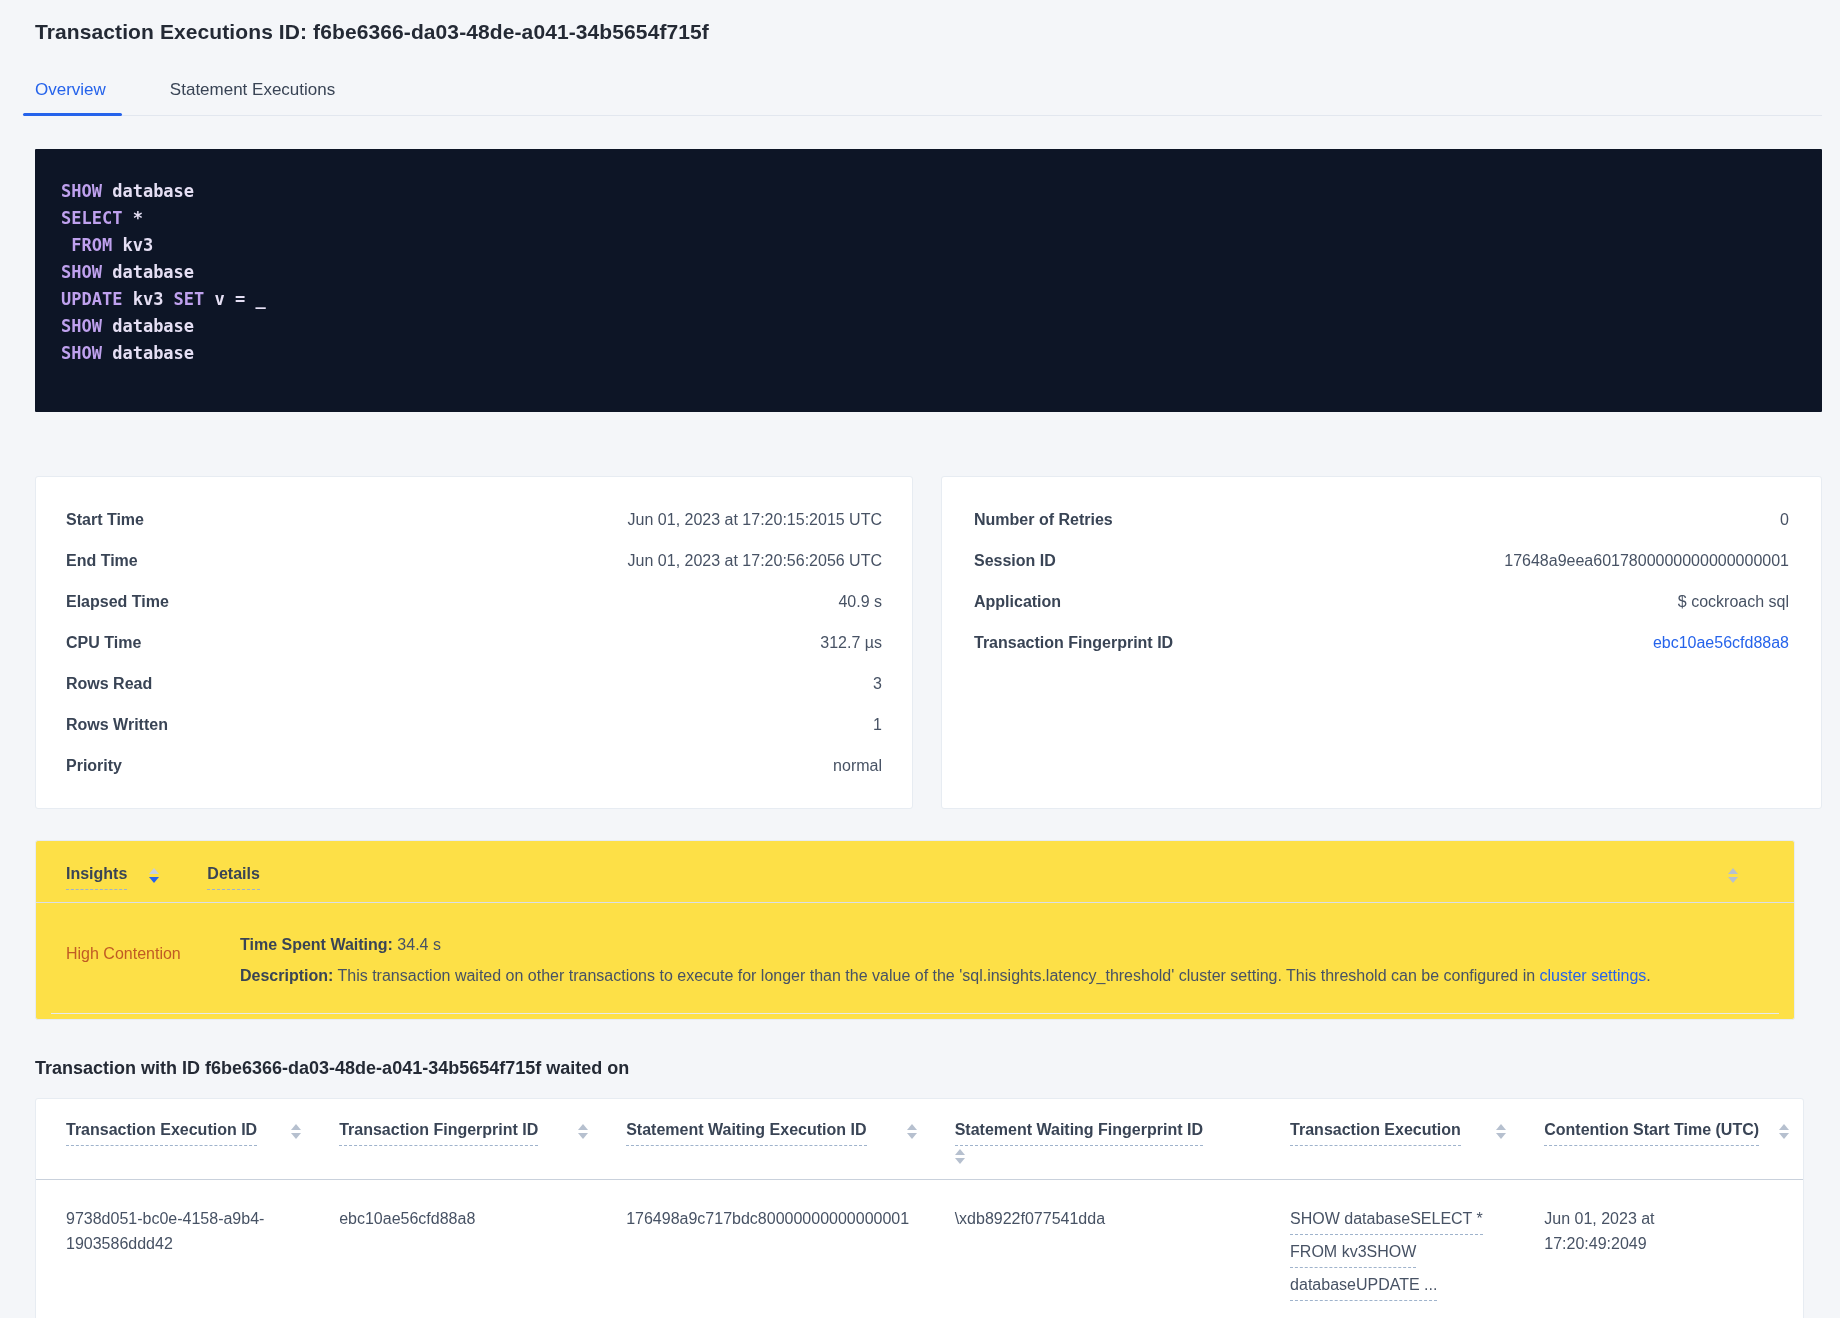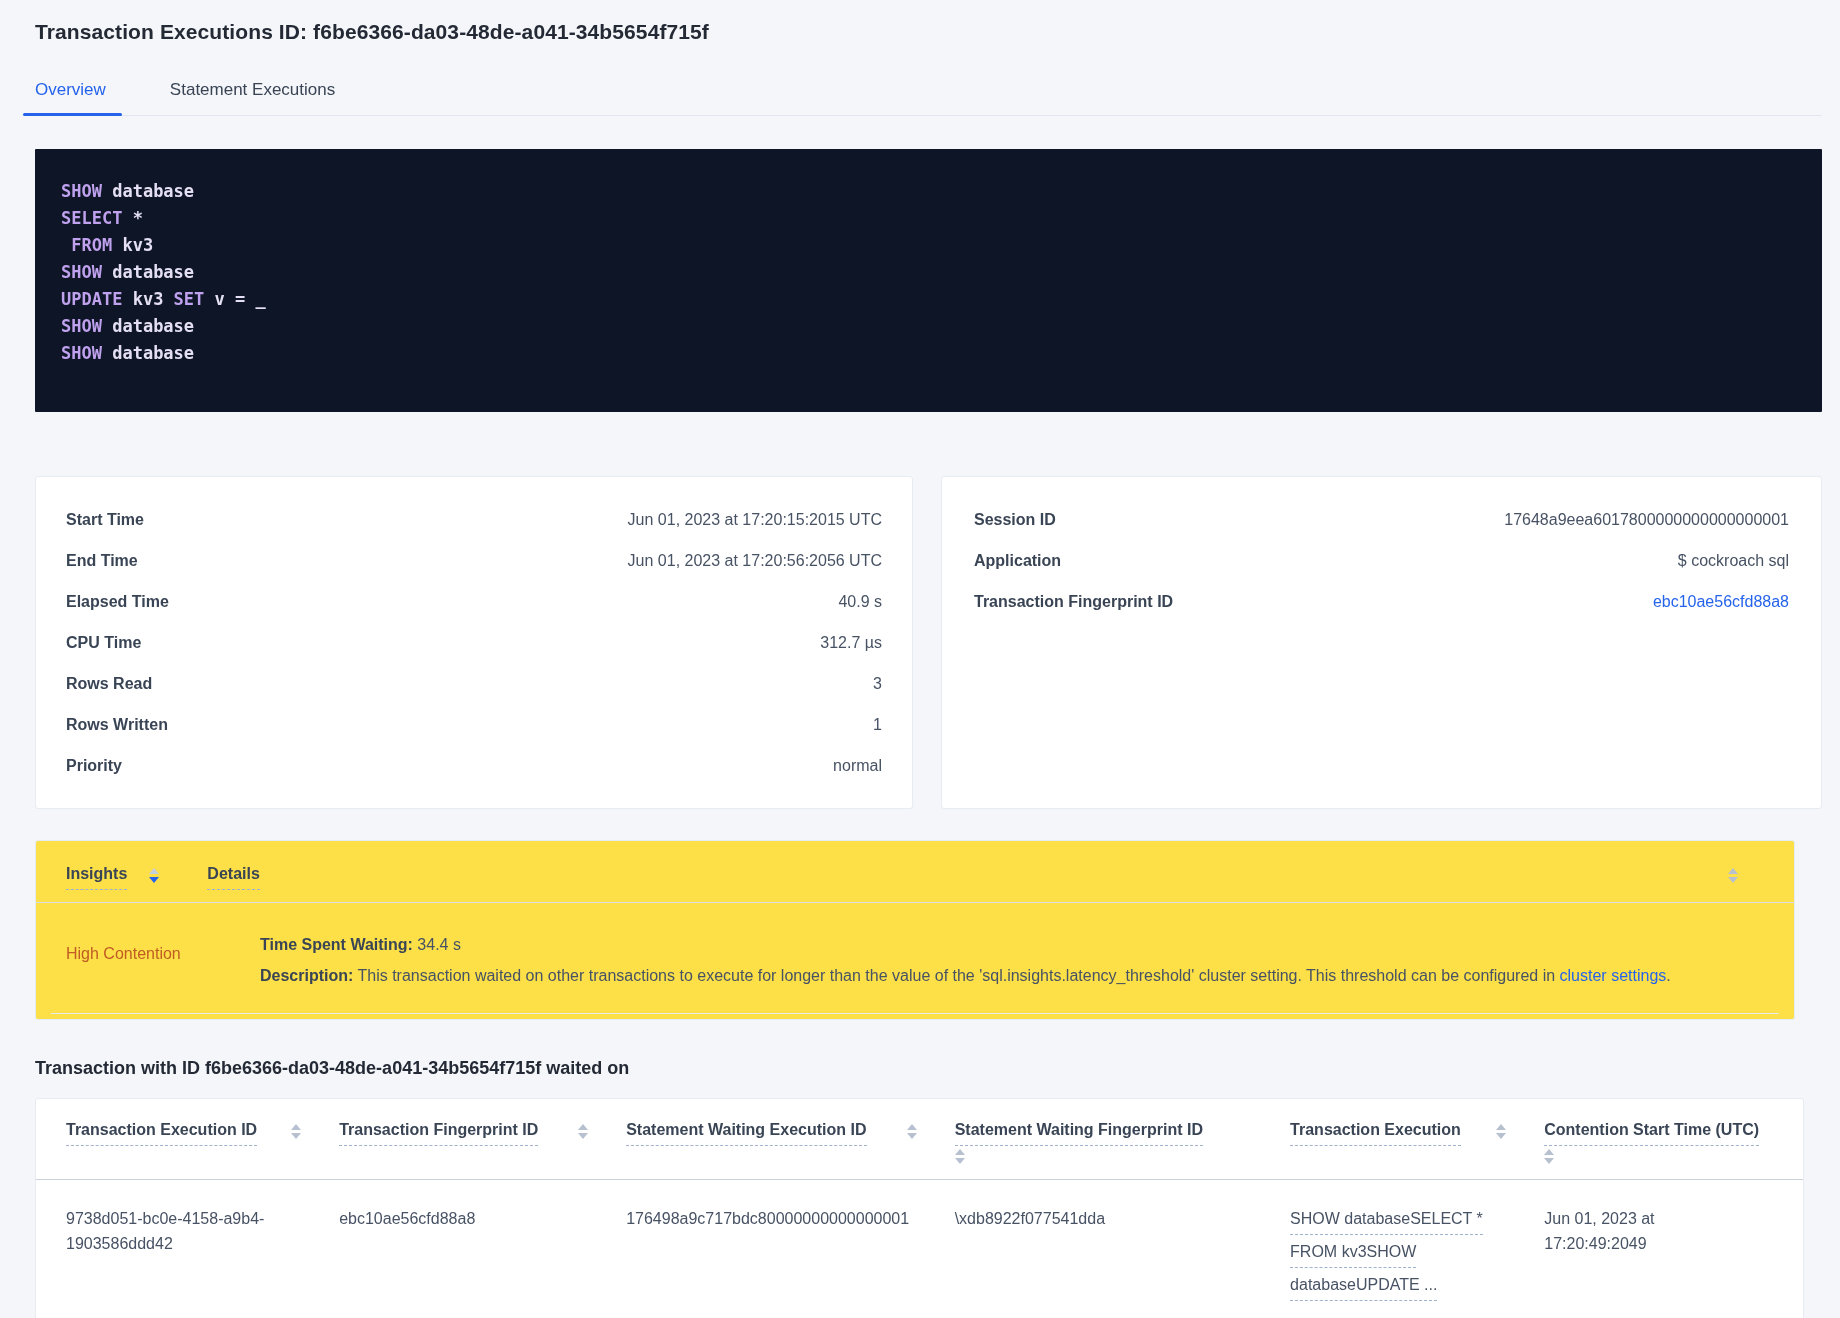--- a/index.html
+++ b/index.html
@@ -72,21 +72,21 @@
   }
   .hdr-label {
     font-size: 16px; font-weight: 700; color: #394455;
     border-bottom: 1px dashed #9fb3cc; padding-bottom: 6px; cursor: pointer;
     white-space: nowrap;
   }
   .ins-header .gap-sort { margin-left: 22px; margin-top: 3px; }
   .ins-header .details-h { margin-left: 48px; }
   .ins-header .right-sort { margin-left: auto; margin-top: 3px; }
   .ins-divider { border-bottom: 1px solid #d9dfe9; margin: 12px 0 0; }
-  .ins-row { display: flex; padding: 26px 30px 0; gap: 20px; }
+  .ins-row { display: flex; padding: 26px 30px 0; }
   .insight-badge {
     width: 174px; flex: none; color: #c05b24; font-size: 16px; padding-top: 16px;
   }
   .details-cell { font-size: 16px; color: #475264; line-height: 31px; }
   .details-cell b { color: #394455; }
   .ins-bottom-divider { border-bottom: 1px solid #e5eaf1; margin: 22px 15px 0; }
 
   
   .waited-heading {
     position: absolute; left: 35px; top: 1058px;
@@ -98,21 +98,21 @@
     overflow: hidden;
   }
   .t-header {
     display: flex; padding: 22px 8px 0 30px;
     border-bottom: 1px solid #c9d1dc;
   }
   .t-hcell {
     display: flex; justify-content: space-between; align-items: flex-start;
     padding-right: 38px; padding-bottom: 15px;
   }
-  .t-hcell:last-child { padding-right: 6px; flex-direction: column; }
+  .t-hcell:last-child { padding-right: 6px; }
   .t-hcell .sort-icon { margin-top: 3px; }
   .c1 { width: 15.8%; } .c2 { width: 16.6%; } .c3 { width: 19.0%; gap: 26px; }
   .c4 { width: 19.4%; flex-direction: column; } .c5 { width: 14.7%; } .c6 { width: 14.5%; }
   .t-row {
     display: flex; padding: 26px 8px 24px 30px;
     border-bottom: 1px solid #e5eaf1;
   }
   .t-cell { font-size: 16px; color: #475264; line-height: 25px; padding-right: 38px; word-break: break-word; }
   .txn-exec-link { color: #475264; cursor: pointer; }
   .txn-exec-link .ln {
@@ -183,20 +183,24 @@
     <span class="lbl">Rows Written</span>
     <span class="val">1</span>
   </div>
   <div class="srow">
     <span class="lbl">Priority</span>
     <span class="val">normal</span>
   </div>
 </div>
 
 <div class="card card-right">
+  <div class="srow">
+    <span class="lbl">Number of Retries</span>
+    <span class="val">0</span>
+  </div>
   <div class="srow">
     <span class="lbl">Session ID</span>
     <span class="val">17648a9eea6017800000000000000001</span>
   </div>
   <div class="srow">
     <span class="lbl">Application</span>
     <span class="val">$ cockroach sql</span>
   </div>
   <div class="srow">
     <span class="lbl">Transaction Fingerprint ID</span>

